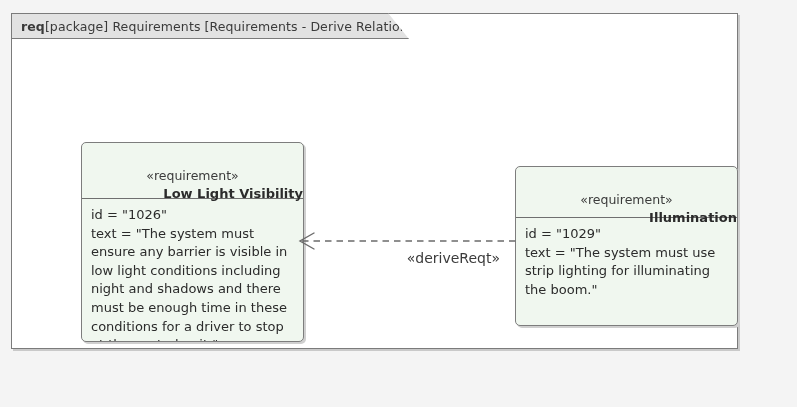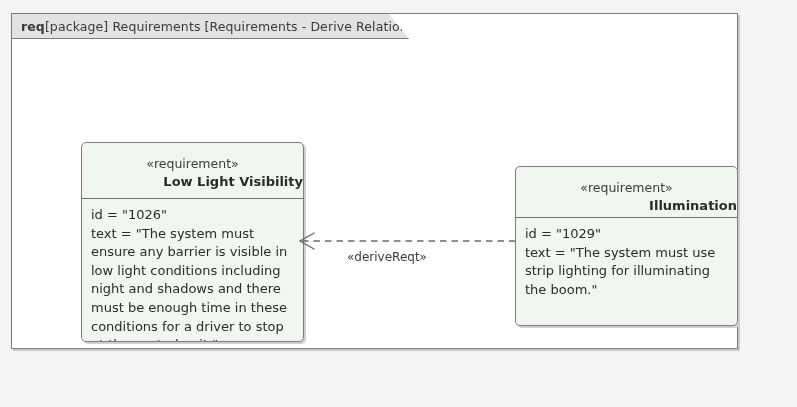--- a/index.html
+++ b/index.html
@@ -72,21 +72,21 @@
     border: 1px solid #7d7d7d;
     border-radius: 5px;
     box-shadow: 2px 2px 0 0 #cfcfcf;
     box-sizing: border-box;
     overflow: hidden;
   }
   .req-header {
     text-align: center;
     box-sizing: border-box;
     border-bottom: 1px solid #6f6f6f;
-    padding-top: 12px;
+    padding-top: 24px;
     padding-bottom: 6px;
   }
   .req-stereotype {
     display: block;
     font-size: 12.5px;
     color: #3b3b3b;
     line-height: 17px;
   }
   .req-name {
     display: block;
@@ -129,25 +129,25 @@
   #derive-connector {
     position: absolute;
     left: 296px;
     top: 222px;
     width: 225px;
     height: 42px;
     pointer-events: none;
   }
   #derive-label {
     position: absolute;
-    left: 347px;
+    left: 360px;
     top: 250px;
     width: 140px;
-    text-align: left;
-    font-size: 12px;
+    text-align: right;
+    font-size: 14px;
     color: #3b3b3b;
   }
 </style>
 </head>
 <body>
 
 <div id="diagram-canvas">
 
   <div id="diagram-frame"></div>
 

